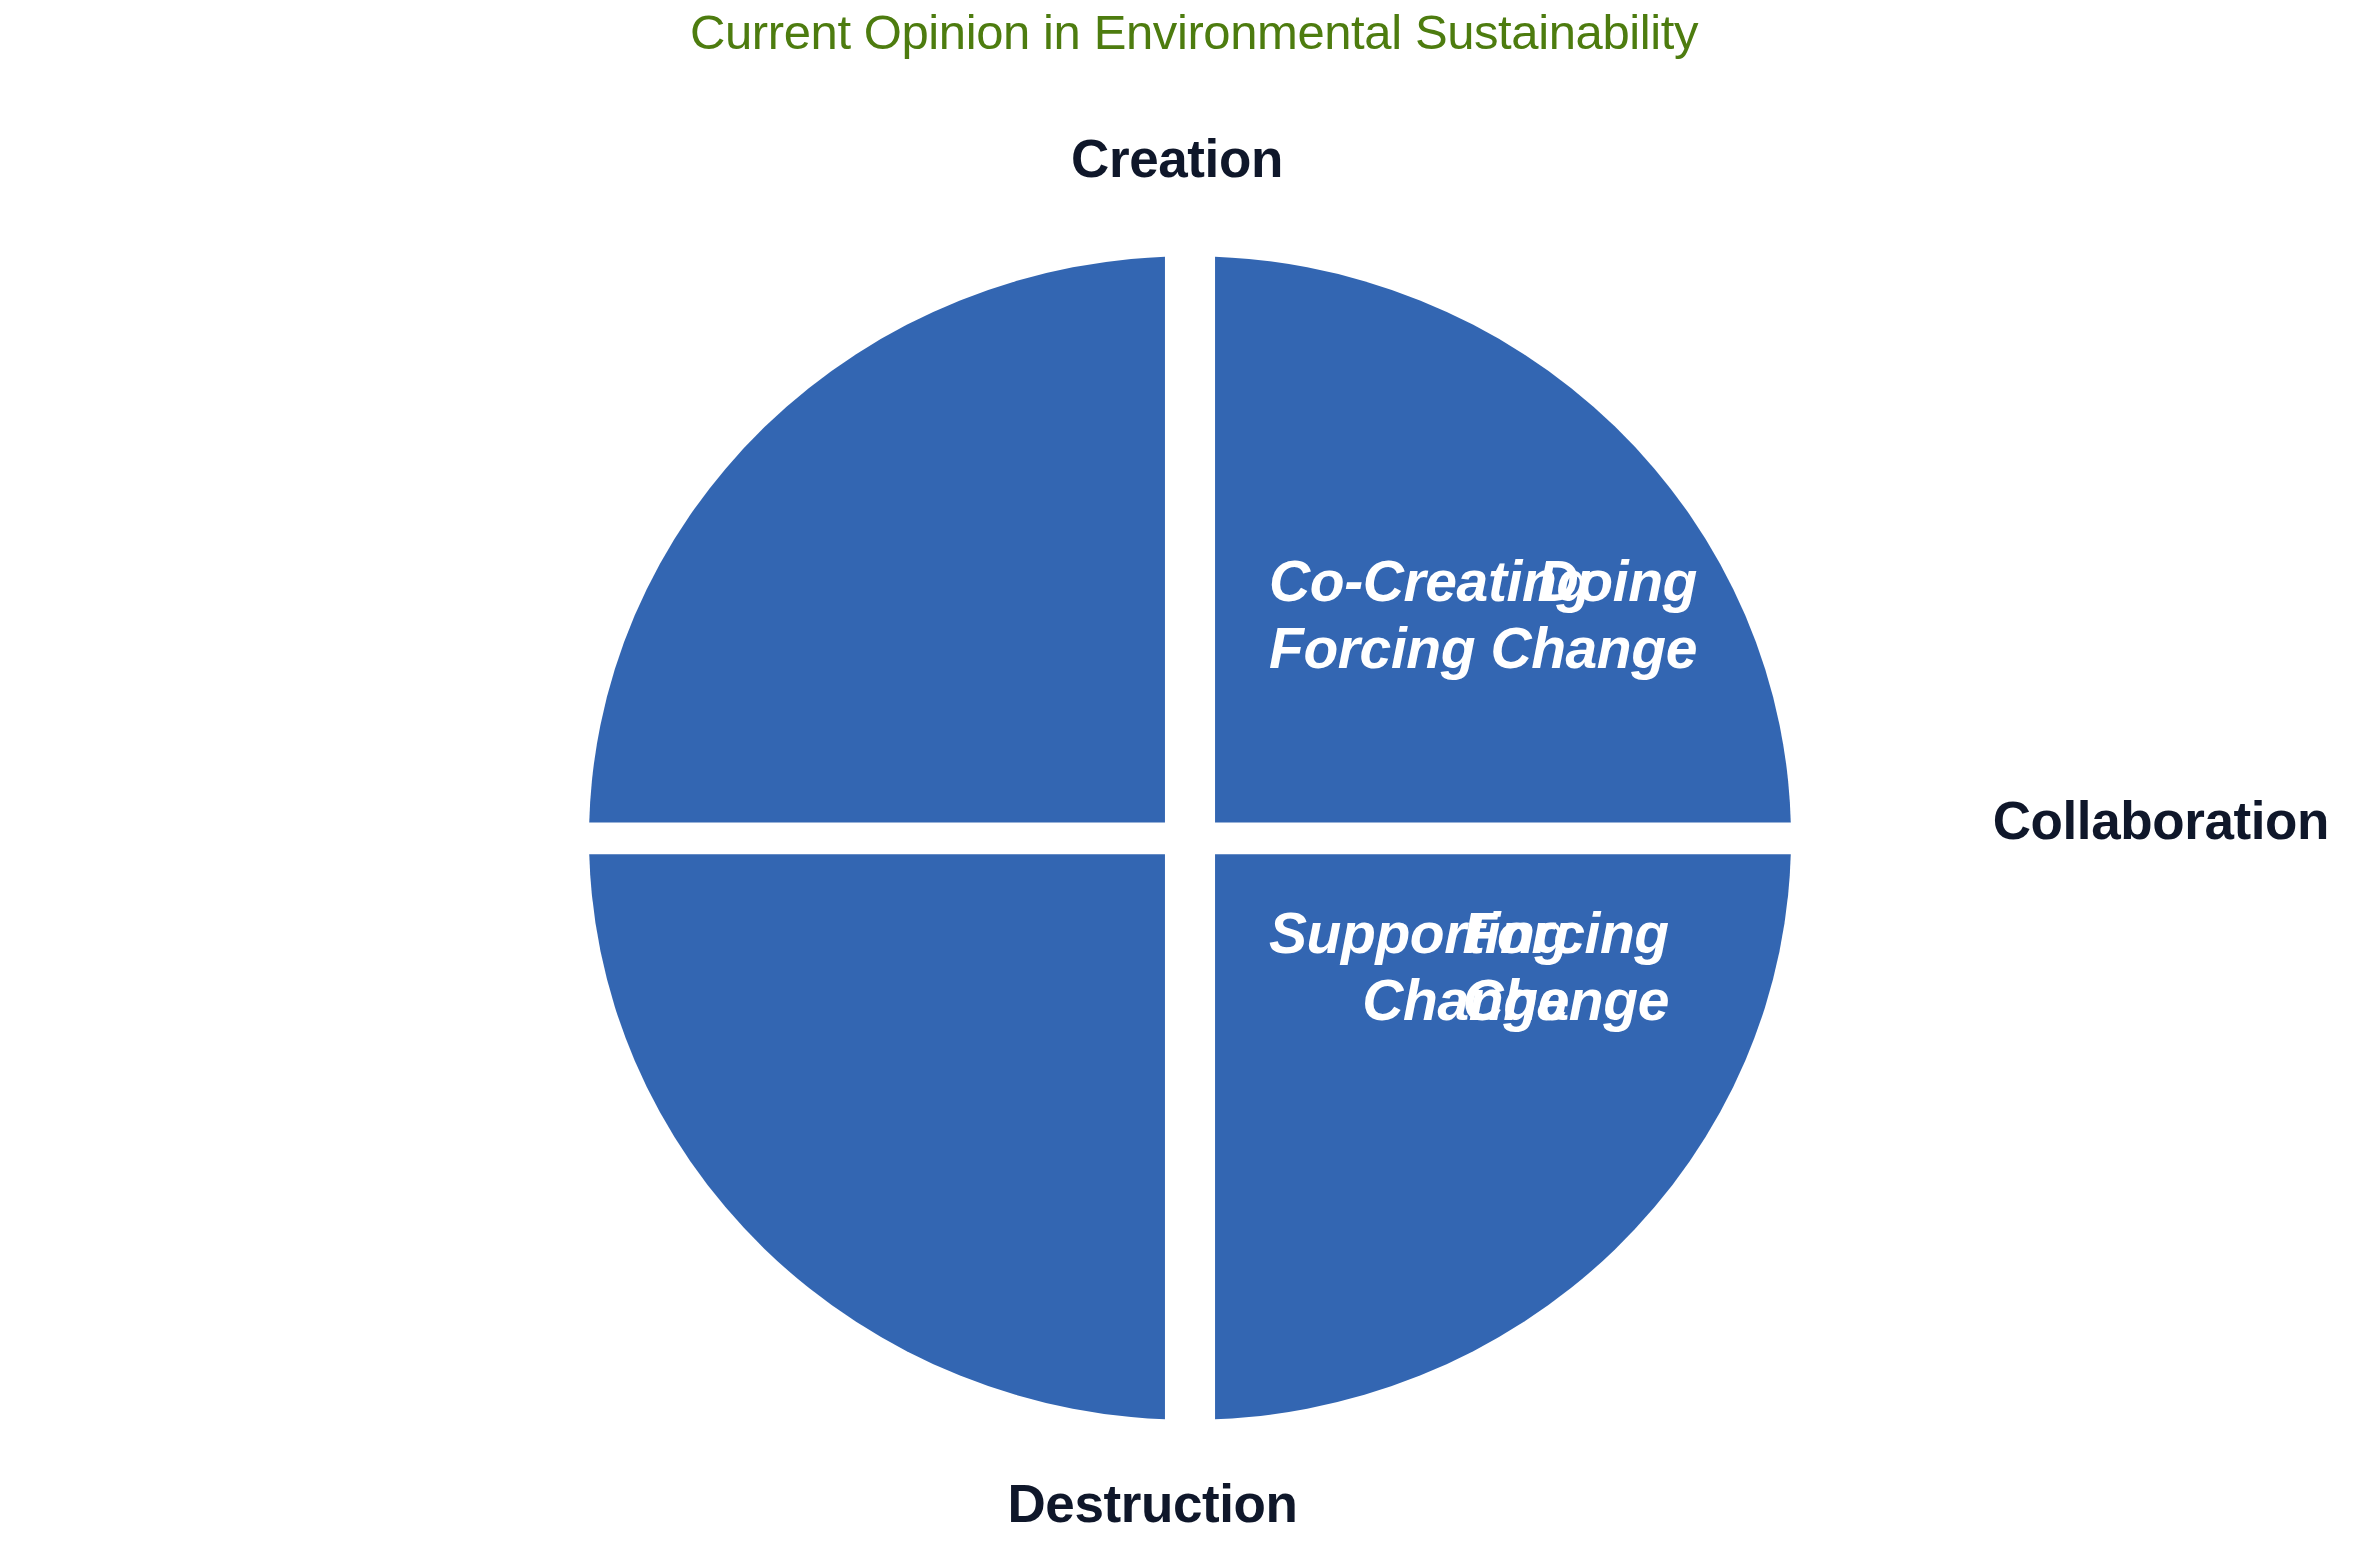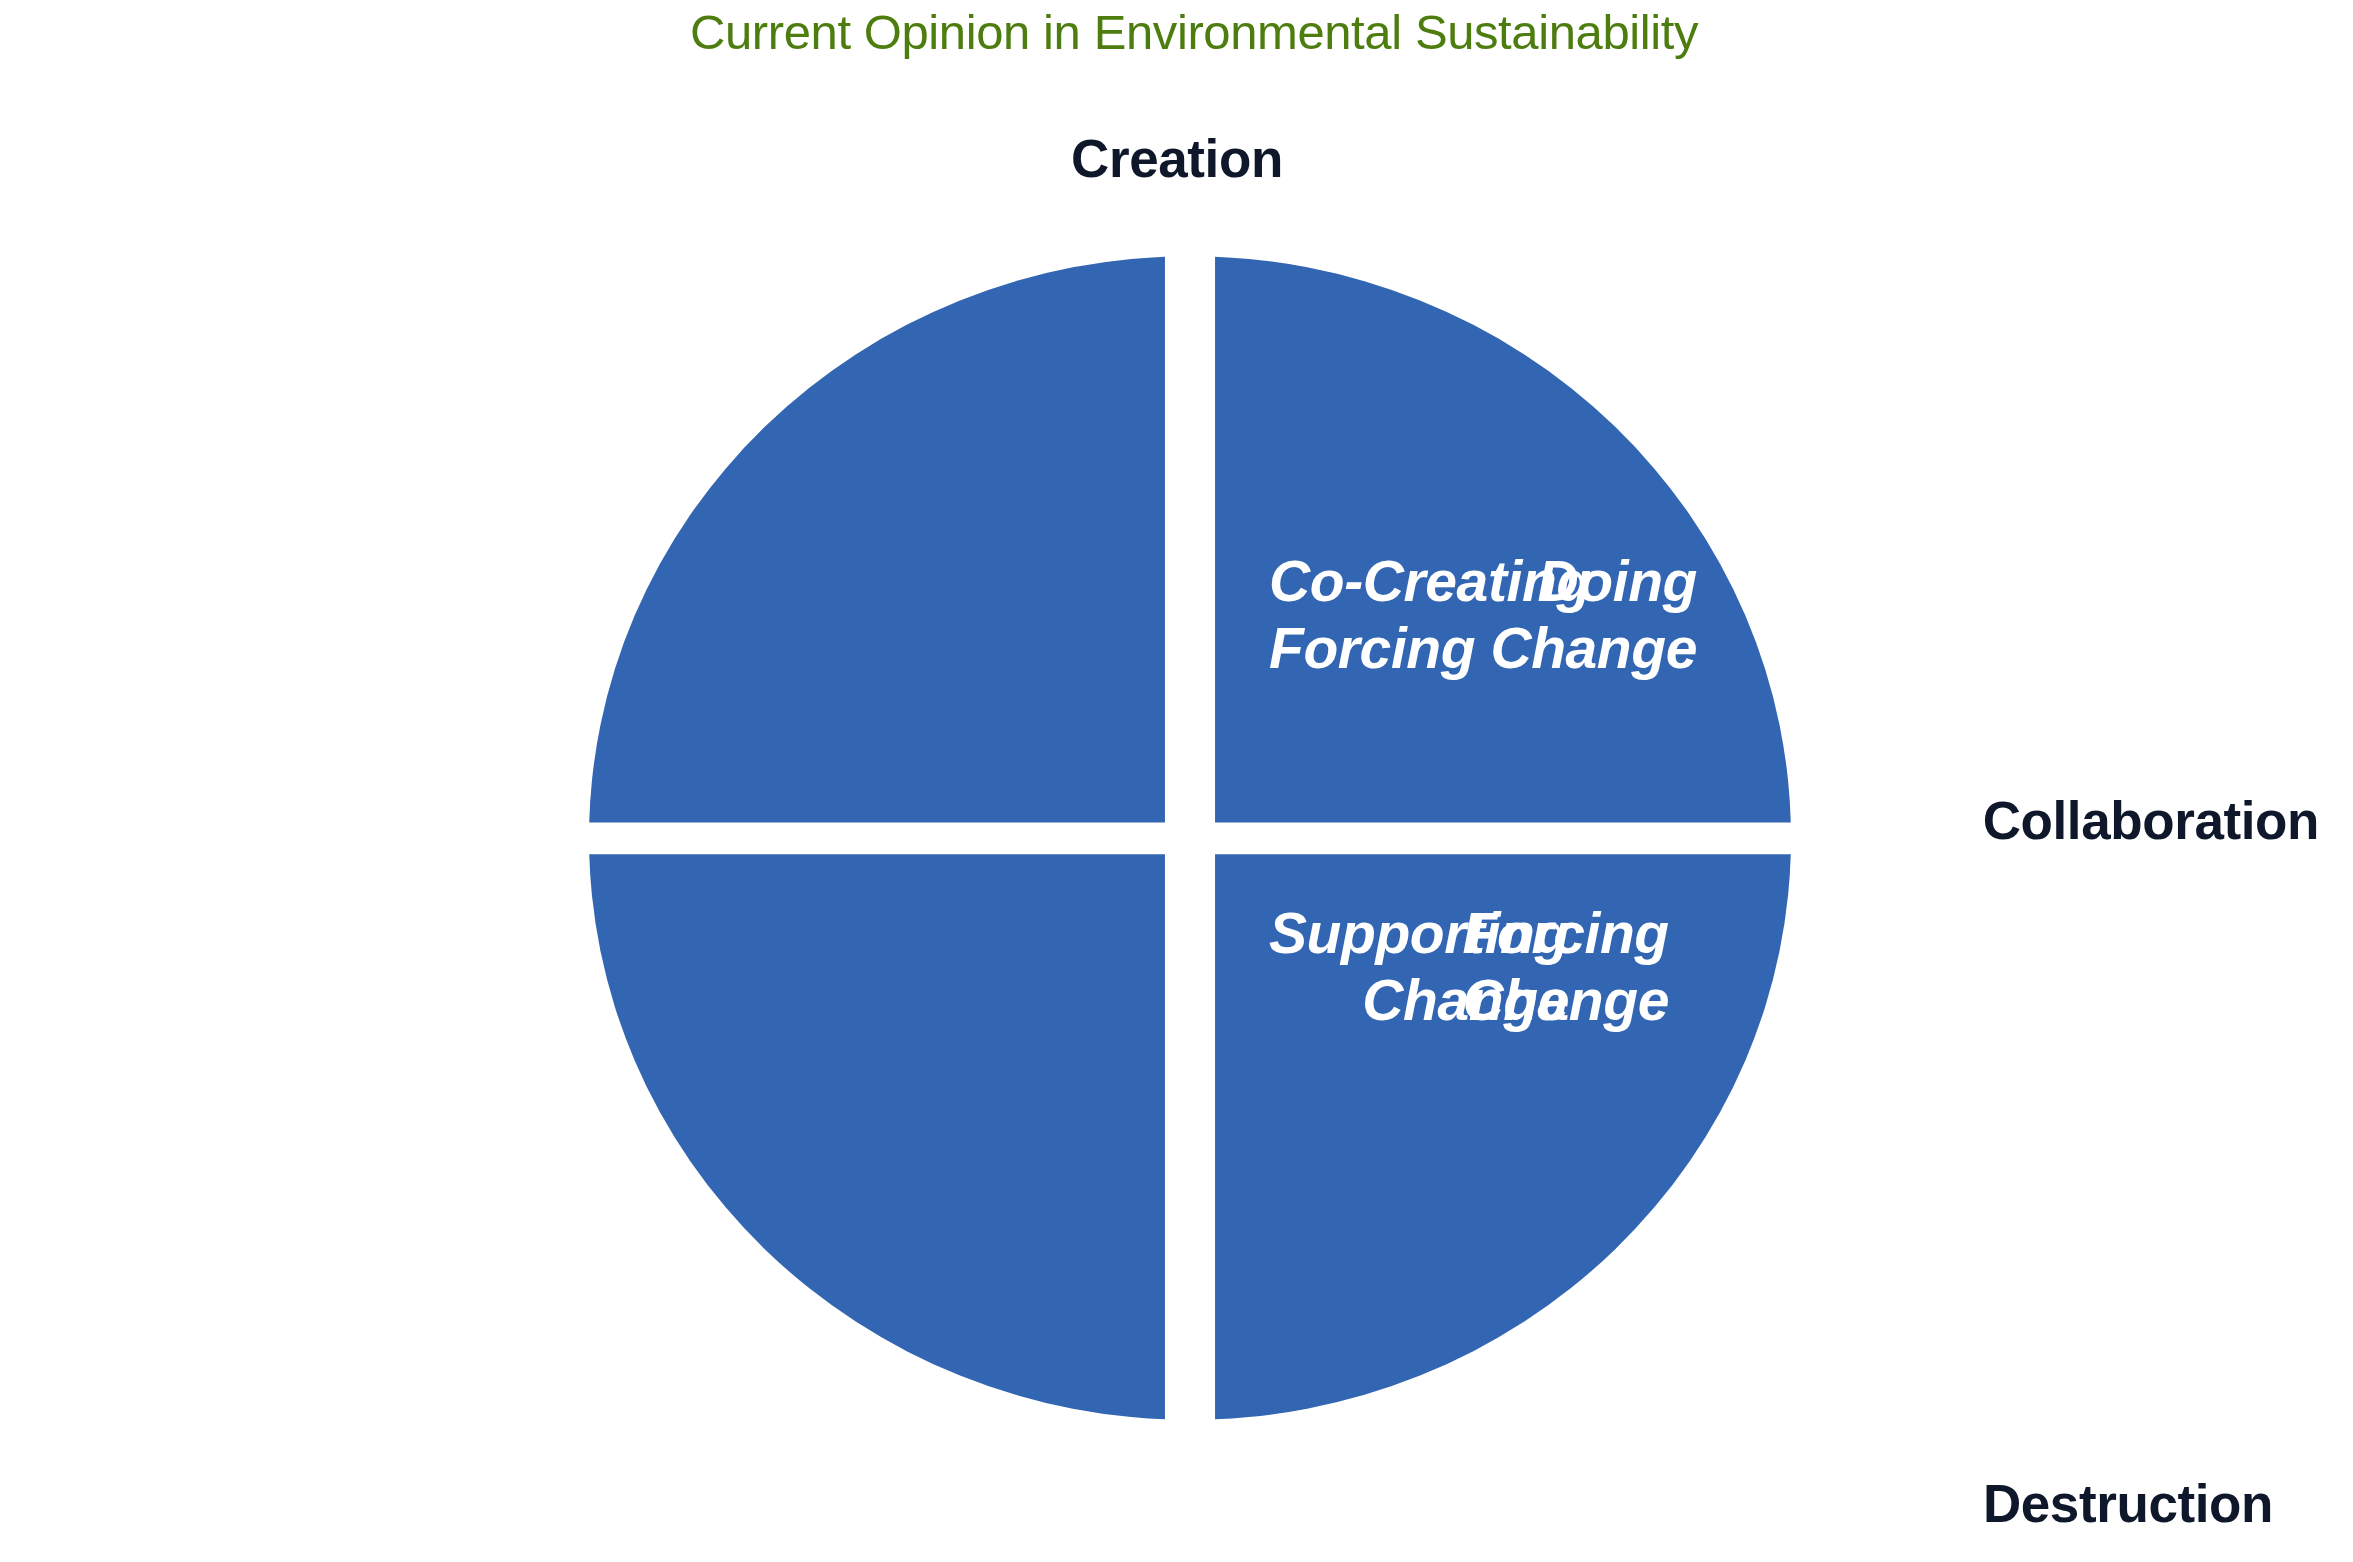--- a/index.html
+++ b/index.html
@@ -52,31 +52,31 @@
     letter-spacing: -0.4px;
   }
   .axis-label.top {
     left: 0;
     top: 178;
     top: 131px;
     width: 2354px;
     text-align: center;
   }
   .axis-label.bottom {
-    left: 0;
+    left: 16px;
     top: 1476px;
     width: 2273px;
-    text-align: right;
+    text-align: center;
   }
   .axis-label.left {
     left: 32px;
     top: 793px;
   }
   .axis-label.right {
-    right: 35px;
+    right: 25px;
     top: 793px;
     text-align: right;
     margin-left: 16px;
   }
 
   
   #wheel {
     position: absolute;
     left: 589px;
     top: 256px;

